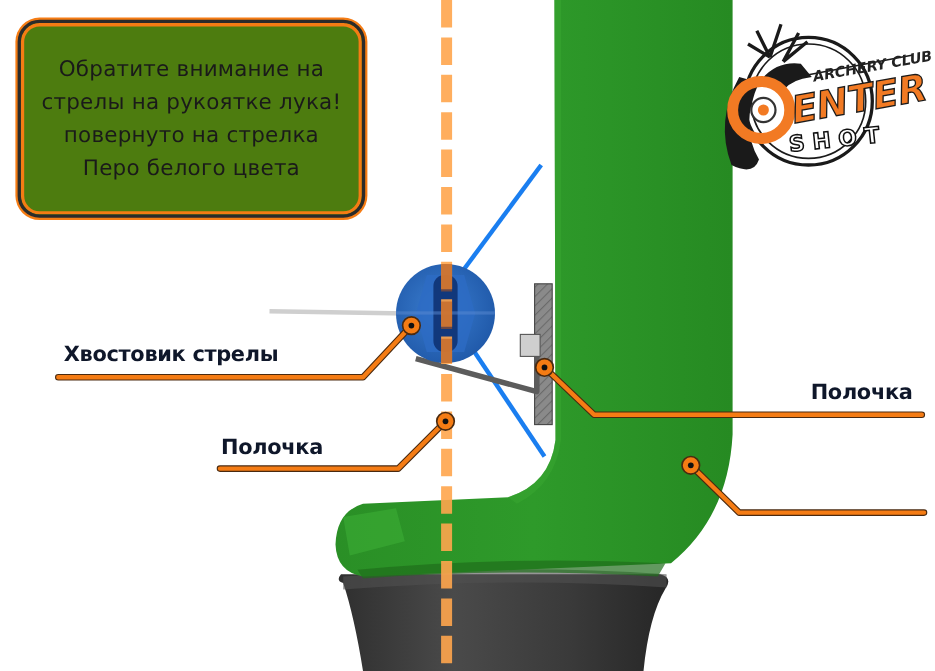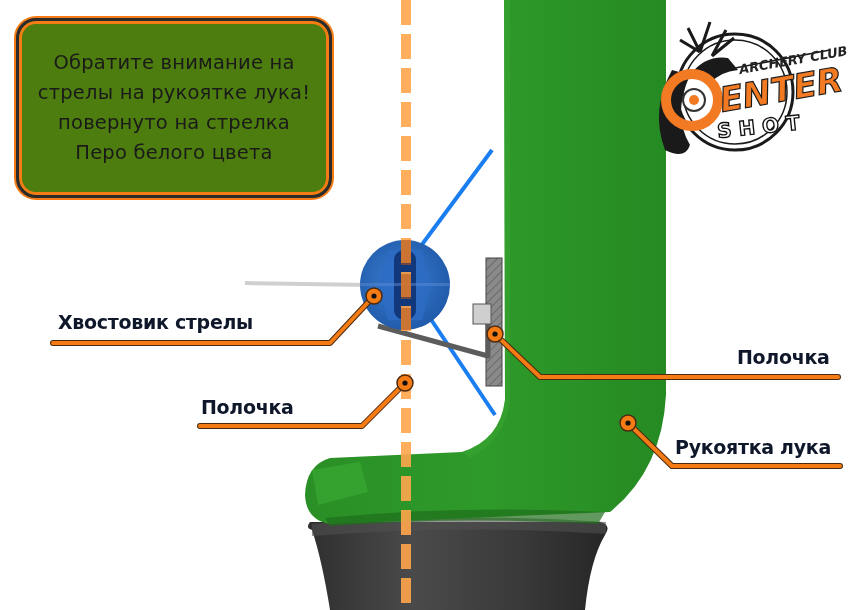--- a/index.html
+++ b/index.html
@@ -130,15 +130,14 @@
   <div class="note-box">
     <div class="note-line">Обратите внимание на</div>
     <div class="note-line">стрелы на рукоятке лука!</div>
     <div class="note-line">повернуто на стрелка</div>
     <div class="note-line">Перо белого цвета</div>
   </div>
 
   <div class="label" style="left:58px; top:311px;">Хвостовик стрелы</div>
   <div class="label" style="left:201px; top:396px;">Полочка</div>
   <div class="label" style="left:737px; top:346px;">Полочка</div>
-  <div class="label" style="left:675px; top:436px;">Рукоятка лука</div>
 
 </div>
 
 </body></html>

